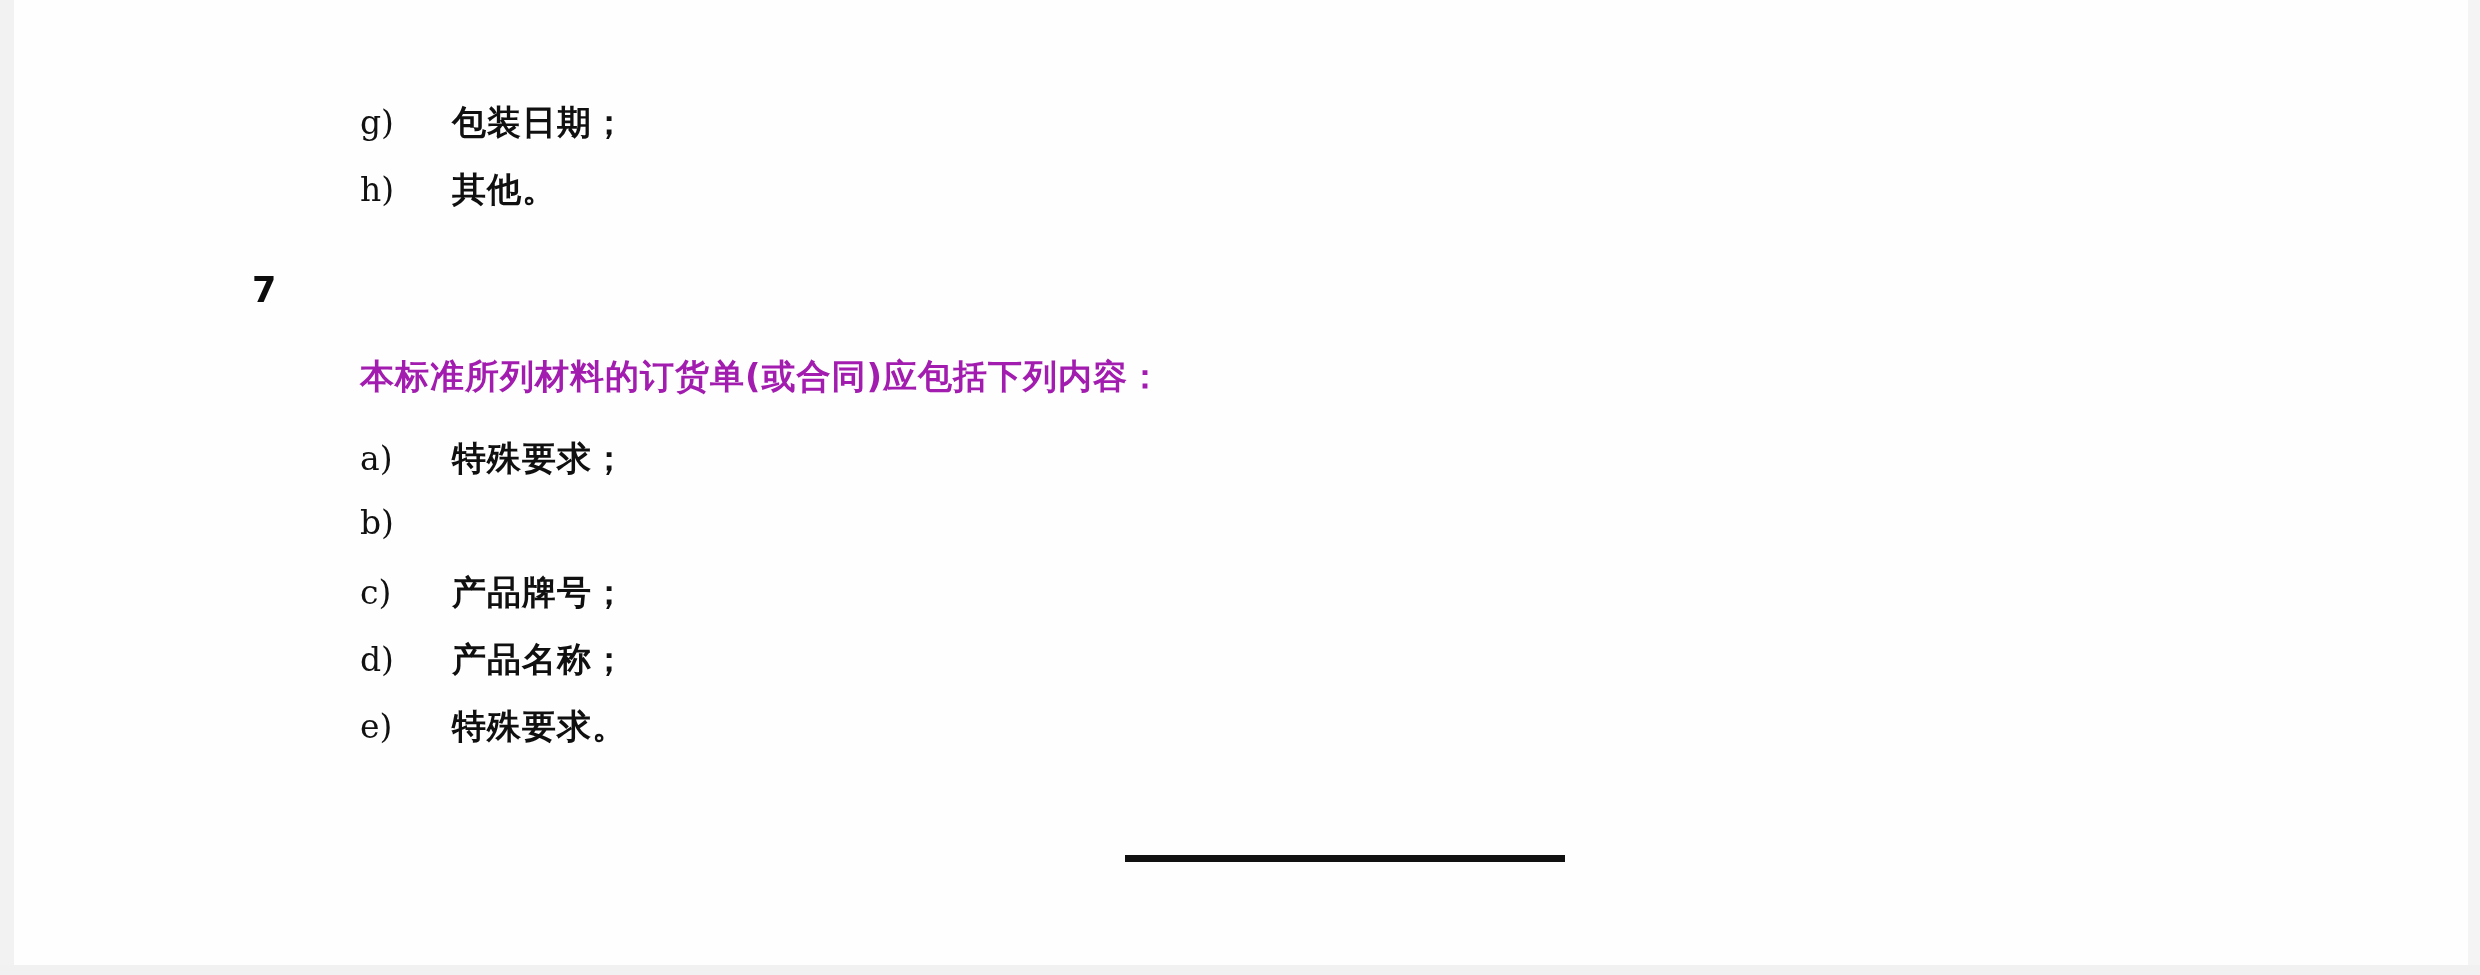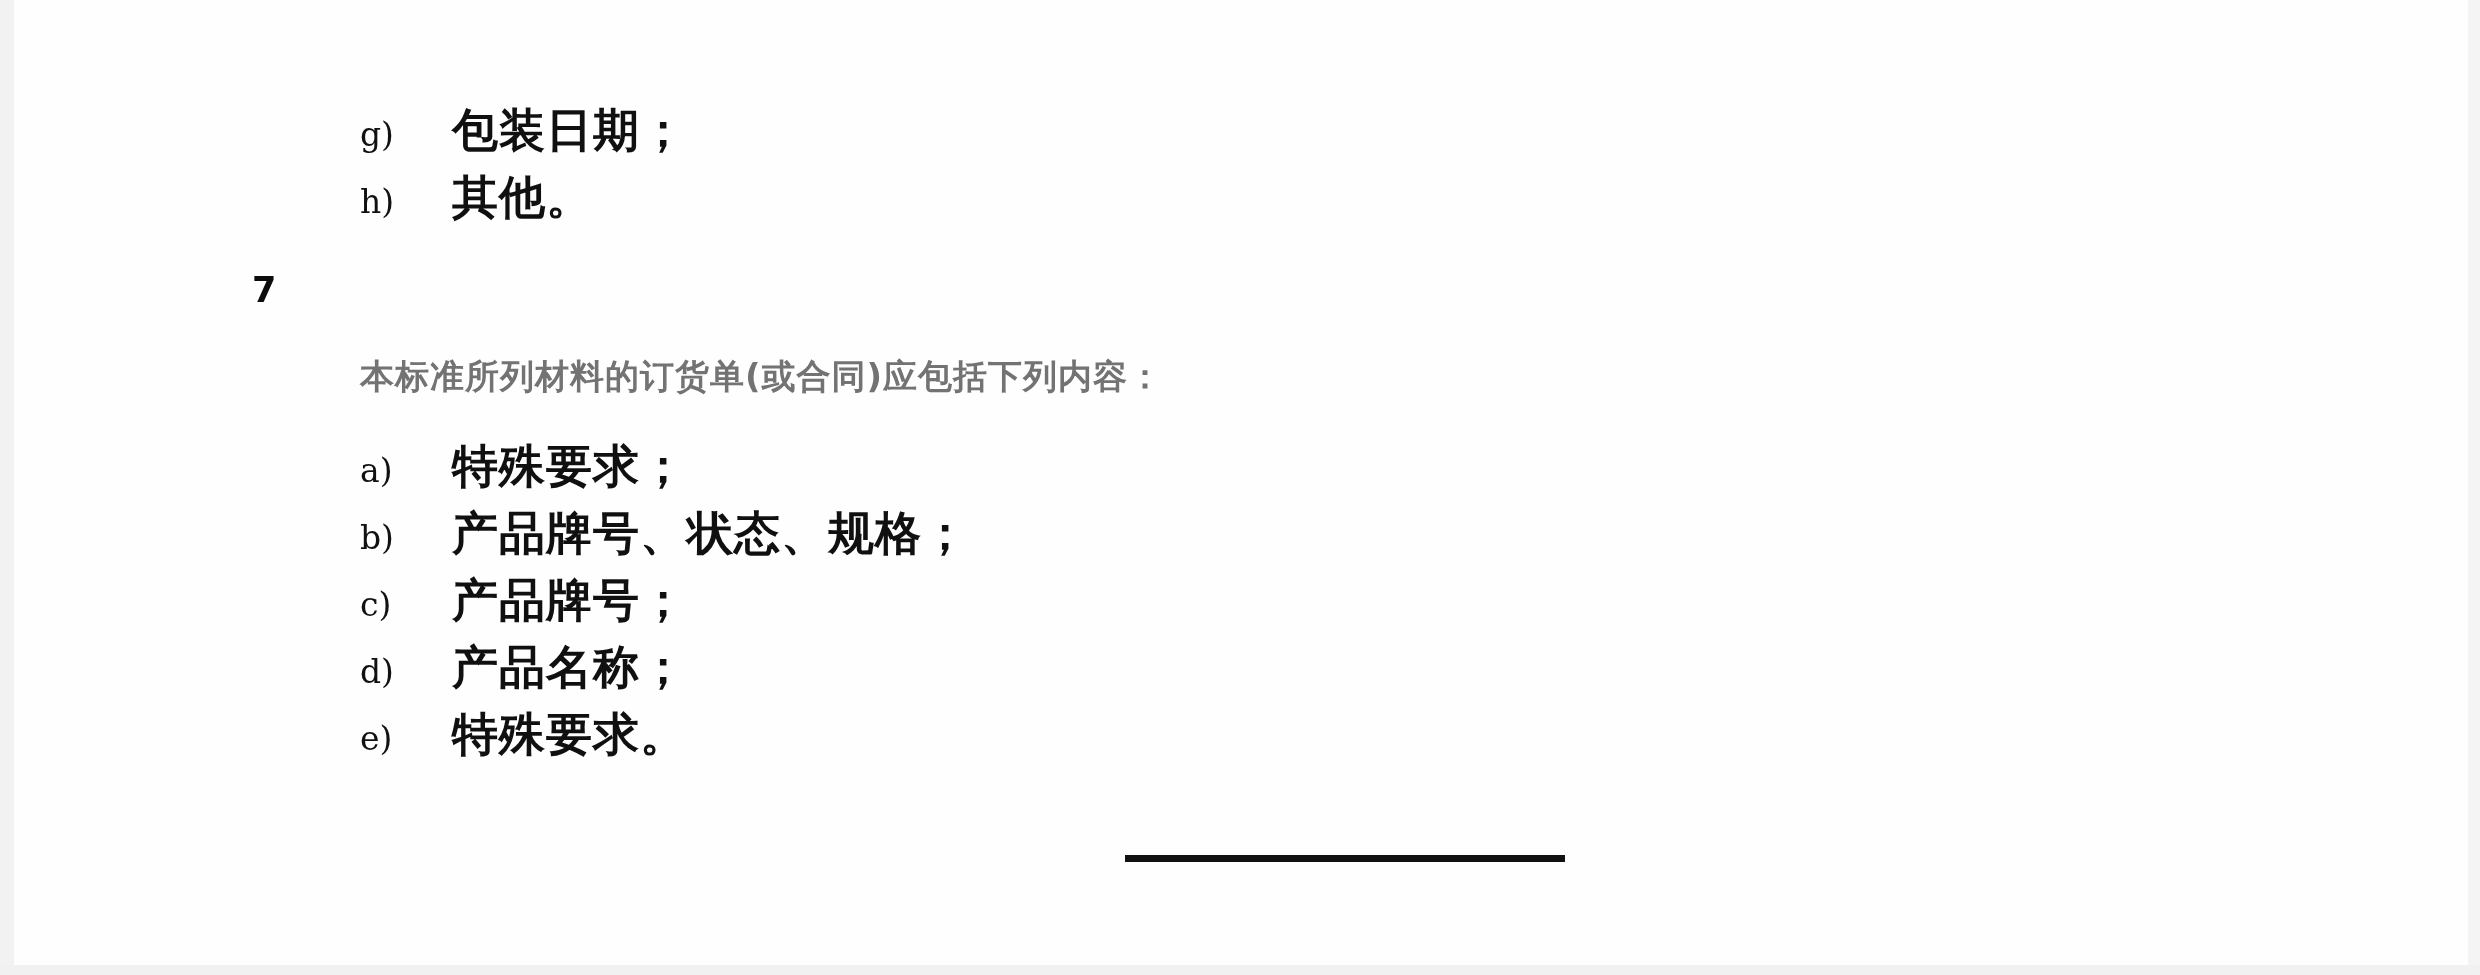--- a/index.html
+++ b/index.html
@@ -58,21 +58,21 @@
   .list-item .marker {
     width: 92px;
     flex: 0 0 92px;
     font-family: "DejaVu Serif", "Liberation Serif", serif;
     font-size: 33px;
     color: #111;
     letter-spacing: 0px;
   }
   .list-item .text {
     font-family: "DejaVu Sans", "Liberation Sans", sans-serif;
-    font-size: 46px;
+    font-size: 34px;
     font-weight: 700;
     color: #101010;
     letter-spacing: 1px;
   }
 
   .group-top {
     margin-bottom: 22px;
   }
 
   
@@ -96,21 +96,21 @@
     font-size: 35px;
     font-weight: 700;
     color: #0d0d0d;
     letter-spacing: 1px;
   }
 
   .intro-paragraph {
     font-family: "DejaVu Sans", "Liberation Sans", sans-serif;
     font-size: 34px;
     font-weight: 700;
-    color: #737373;
+    color: #a21caf;
     letter-spacing: 1px;
     margin-bottom: 22px;
     height: 60px;
   }
 
   .footer-rule-wrap {
     position: absolute;
     left: 1125px;
     top: 855px;
     width: 440px;
@@ -149,21 +149,20 @@
 
     <div class="intro-paragraph">本标准所列材料的订货单(或合同)应包括下列内容：</div>
 
     <div>
       <div class="list-item">
         <span class="marker">a)</span>
         <span class="text">特殊要求；</span>
       </div>
       <div class="list-item">
         <span class="marker">b)</span>
-        <span class="text">产品牌号、状态、规格；</span>
       </div>
       <div class="list-item">
         <span class="marker">c)</span>
         <span class="text">产品牌号；</span>
       </div>
       <div class="list-item">
         <span class="marker">d)</span>
         <span class="text">产品名称；</span>
       </div>
       <div class="list-item">

